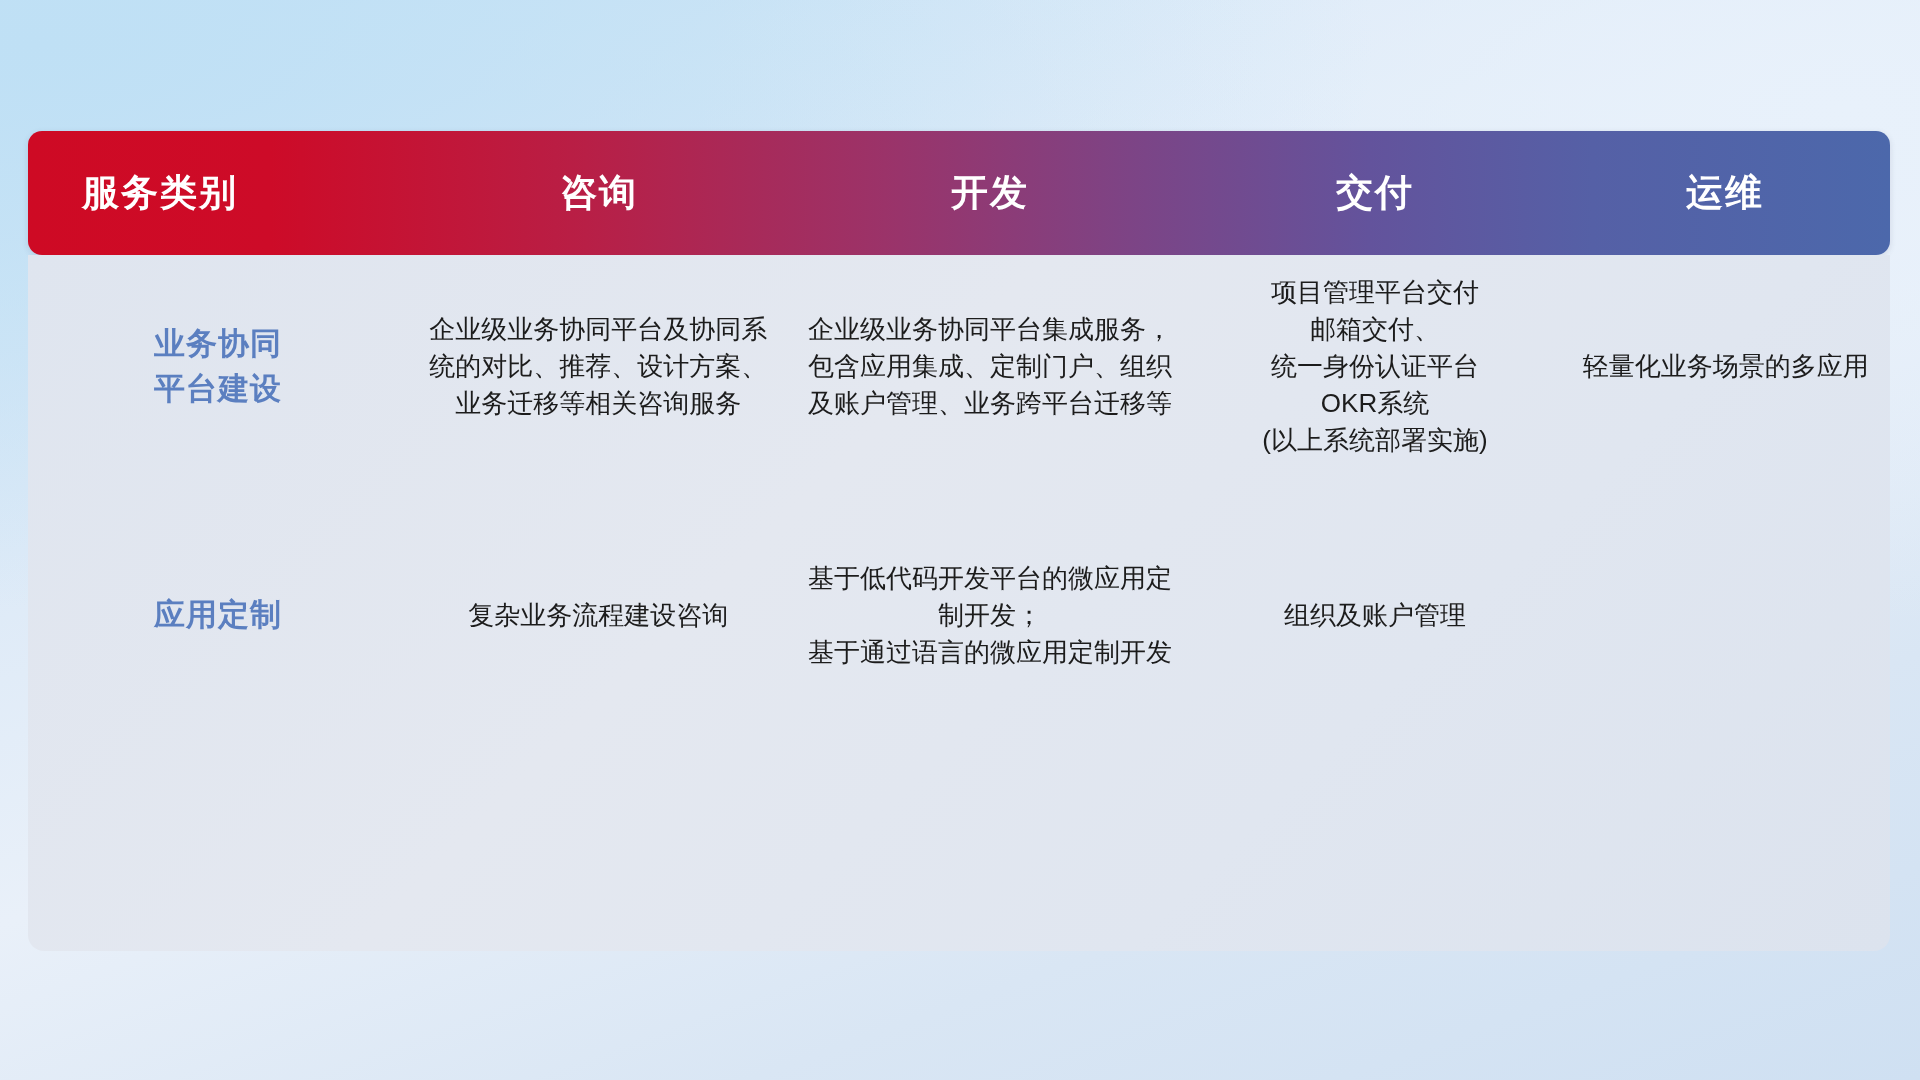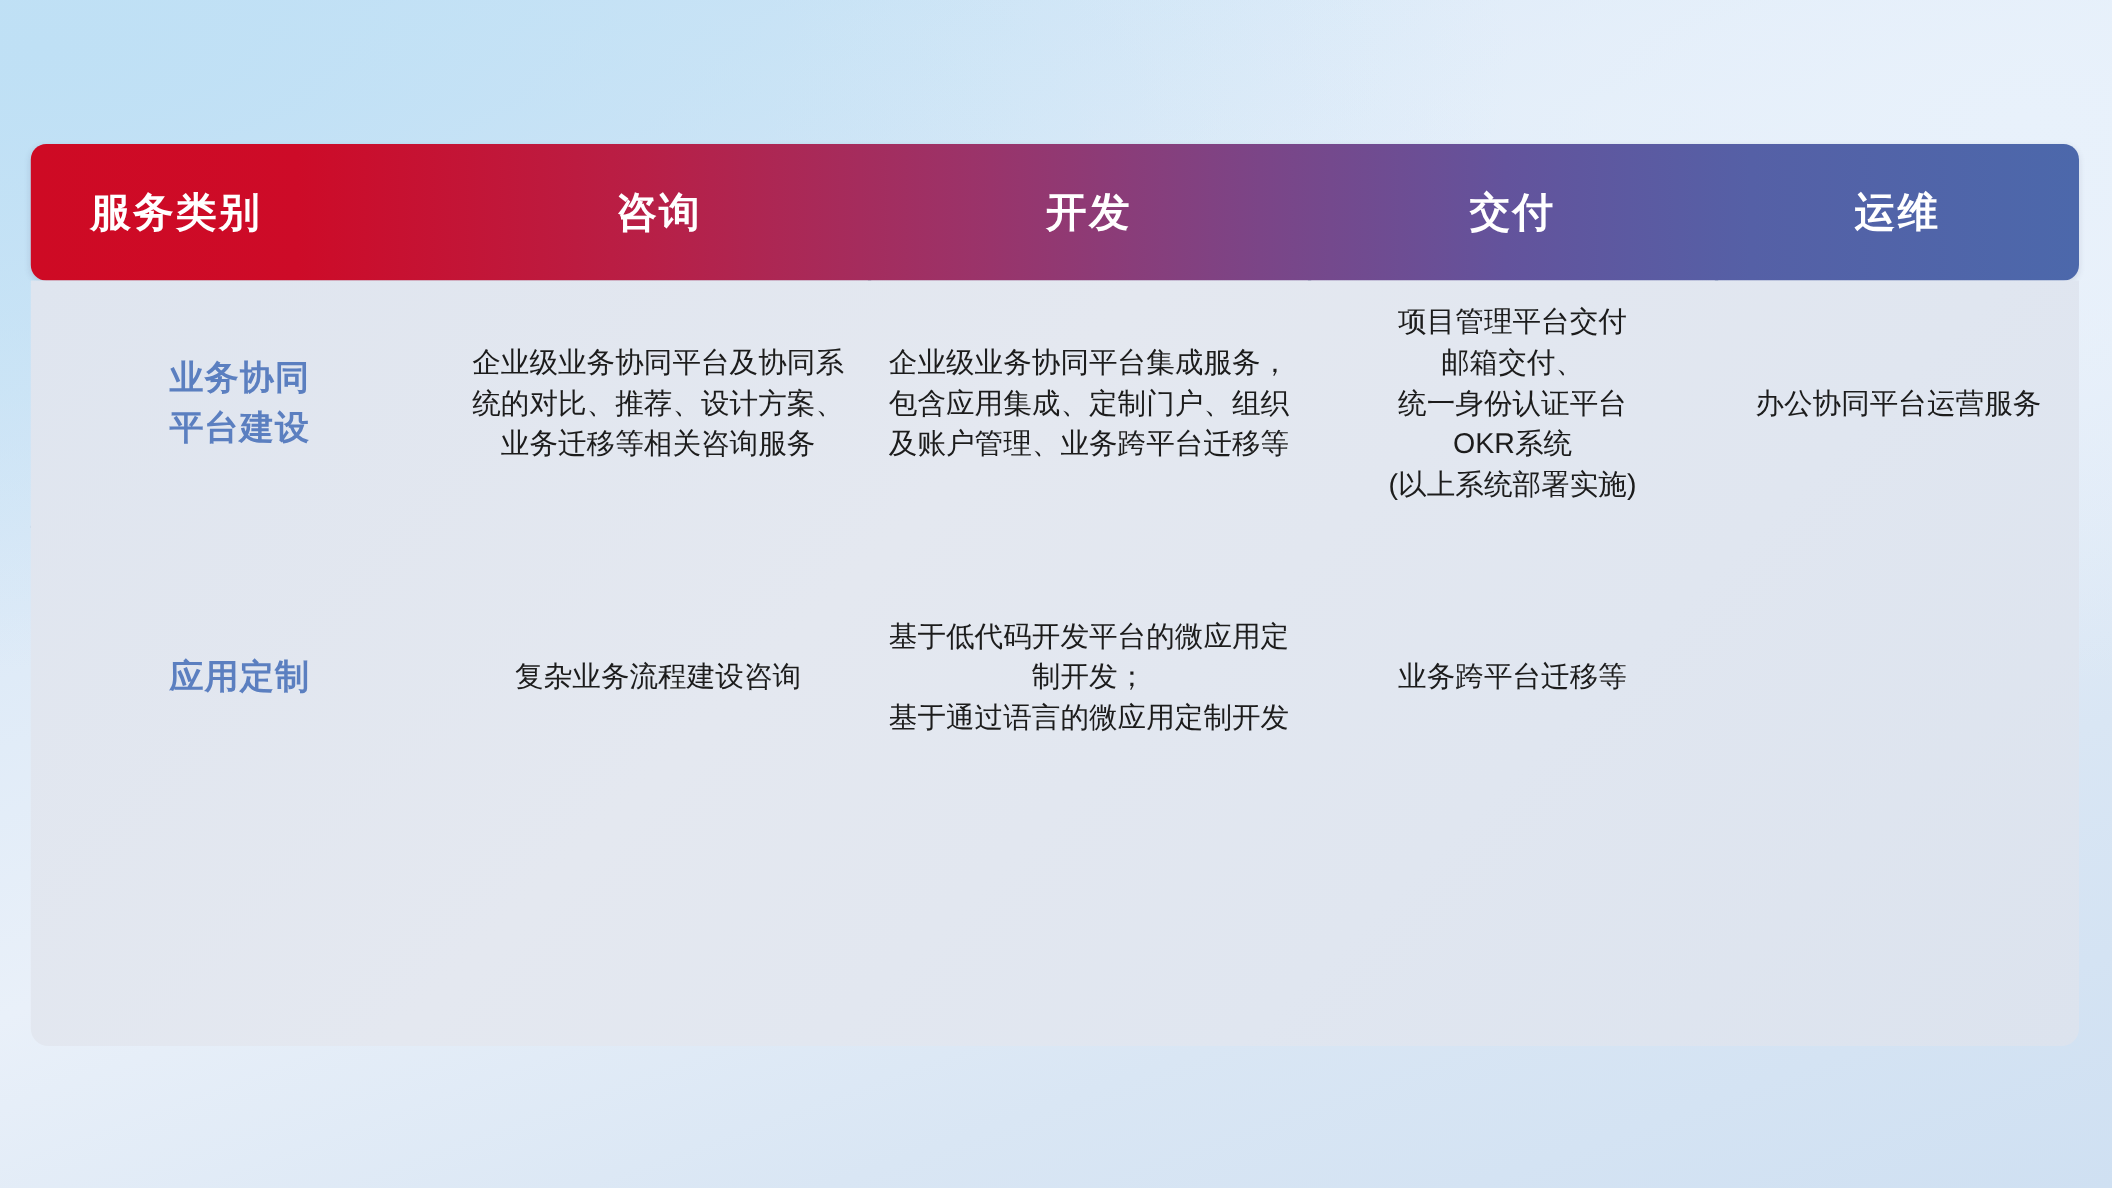--- a/index.html
+++ b/index.html
@@ -181,37 +181,37 @@
           <td class="col-consulting">
             <span class="cell-text">企业级业务协同平台及协同系统的对比、推荐、设计方案、业务迁移等相关咨询服务</span>
           </td>
           <td class="col-development">
             <span class="cell-text">企业级业务协同平台集成服务，包含应用集成、定制门户、组织及账户管理、业务跨平台迁移等</span>
           </td>
           <td class="col-delivery">
             <span class="cell-text">项目管理平台交付<br>邮箱交付、<br>统一身份认证平台<br>OKR系统<br>(以上系统部署实施)</span>
           </td>
           <td class="col-ops">
-            <span class="cell-text">办公协同平台运营服务</span>
+            <span class="cell-text">轻量化业务场景的多应用</span>
           </td>
         </tr>
 
 
         <tr class="row3">
           <td class="cat">
             <span class="cell-text">应用定制</span>
           </td>
           <td class="col-consulting">
             <span class="cell-text">复杂业务流程建设咨询</span>
           </td>
           <td class="col-development">
             <span class="cell-text">基于低代码开发平台的微应用定制开发；<br>基于通过语言的微应用定制开发</span>
           </td>
           <td class="col-delivery">
-            <span class="cell-text">业务跨平台迁移等</span>
+            <span class="cell-text">组织及账户管理</span>
           </td>
           <td class="col-ops">
             <span class="cell-text"></span>
           </td>
         </tr>
       </tbody>
     </table>
   </div>
 
 </div>

